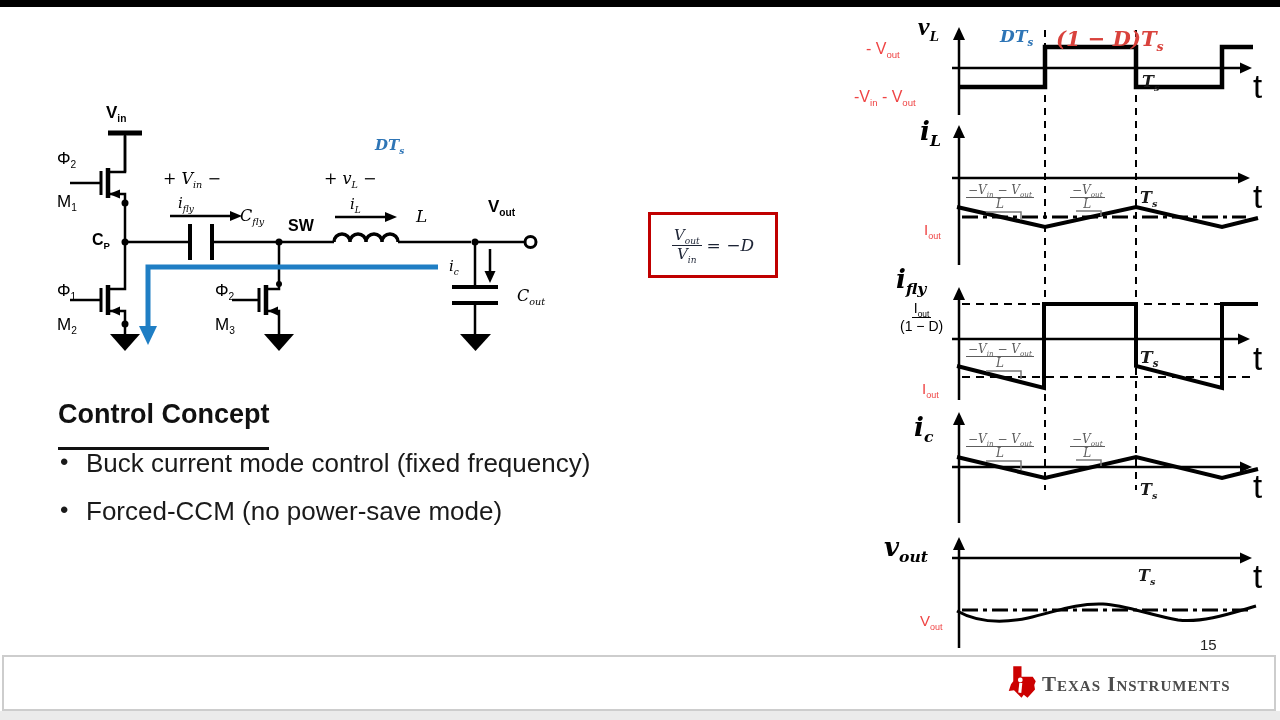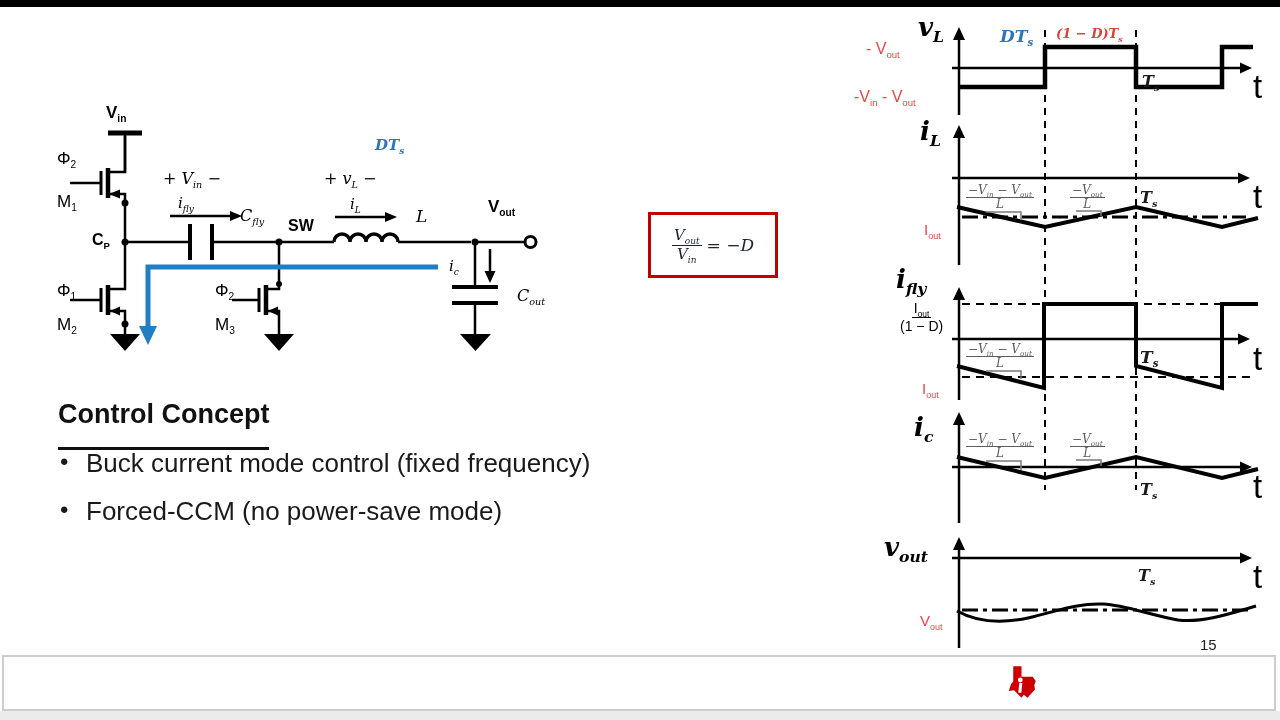--- a/index.html
+++ b/index.html
@@ -210,23 +210,23 @@
   <div class="abs cc-head">Control Concept</div>
   <div class="abs bullet-row" style="left:60px;top:448px;">
     <span class="marker">•</span>
     <span>Buck current mode control (fixed frequency)</span>
   </div>
   <div class="abs bullet-row" style="left:60px;top:496px;">
     <span class="marker">•</span>
     <span>Forced-CCM (no power-save mode)</span>
   </div>
 
-  <div class="abs axis-lbl" style="left:918px;top:12px;"><span>v</span><sub>L</sub></div>
+  <div class="abs axis-lbl" style="left:918px;top:12px;font-family:Liberation Serif, serif;"><span>v</span><sub>L</sub></div>
   <div class="abs ts-lbl" style="left:1000px;top:26px;font-size:17px;color:#2e75b6;"><span>DT</span><sub>s</sub></div>
-  <div class="abs ts-lbl" style="left:1056px;top:26px;font-size:13px;color:#d9423c;"><span>(1 − D)T</span><sub>s</sub></div>
+  <div class="abs ts-lbl" style="left:1056px;top:26px;font-size:21px;color:#d9423c;"><span>(1 − D)T</span><sub>s</sub></div>
   <div class="abs lvl-lbl" style="left:866px;top:40px;"><span>- V</span><sub>out</sub></div>
   <div class="abs lvl-lbl" style="left:854px;top:88px;"><span>-V</span><sub>in</sub><span> - V</span><sub>out</sub></div>
   <div class="abs ts-lbl" style="left:1142px;top:72px;"><span>T</span><sub>s</sub></div>
   <div class="abs t-lbl" style="left:1253px;top:68px;">t</div>
 
   <div class="abs axis-lbl" style="left:920px;top:116px;"><span>i</span><sub>L</sub></div>
   <div class="abs slope-frac frac" style="left:966px;top:184px;">
       <span class="num"><span>−V</span><sub>in</sub><span> − V</span><sub>out</sub></span>
       <span class="den">L</span>
     </div>
@@ -268,14 +268,15 @@
   <div class="abs t-lbl" style="left:1253px;top:558px;">t</div>
   <div class="abs lvl-lbl" style="left:920px;top:612px;font-size:15px;"><span>V</span><sub>out</sub></div>
 
   <div class="abs pagenum">15</div>
 
   <svg class="abs" style="left:1002px;top:664px;" width="36" height="36" viewBox="0 0 24 24">
     <path d="M7.5,1.5 L13,1.5 L13,8.5 L20.5,8.5 L22.5,11.5 L21.5,14 L22,17 L17,22.5 L14.5,20.5 L13,22.5 L8,17.5 L4.5,18 L6,13.5 L7.5,11.5 Z" fill="#cc0000" stroke="none"></path>
     <circle cx="12.2" cy="10.6" r="1.6" fill="#fff"></circle>
     <rect x="11.2" y="12.6" width="2" height="6.6" fill="#fff" transform="rotate(6 12.2 15.9)"></rect>
   </svg>
+  <div class="abs ti-text">Texas Instruments</div>
 
 </div>
 
 </body></html>

